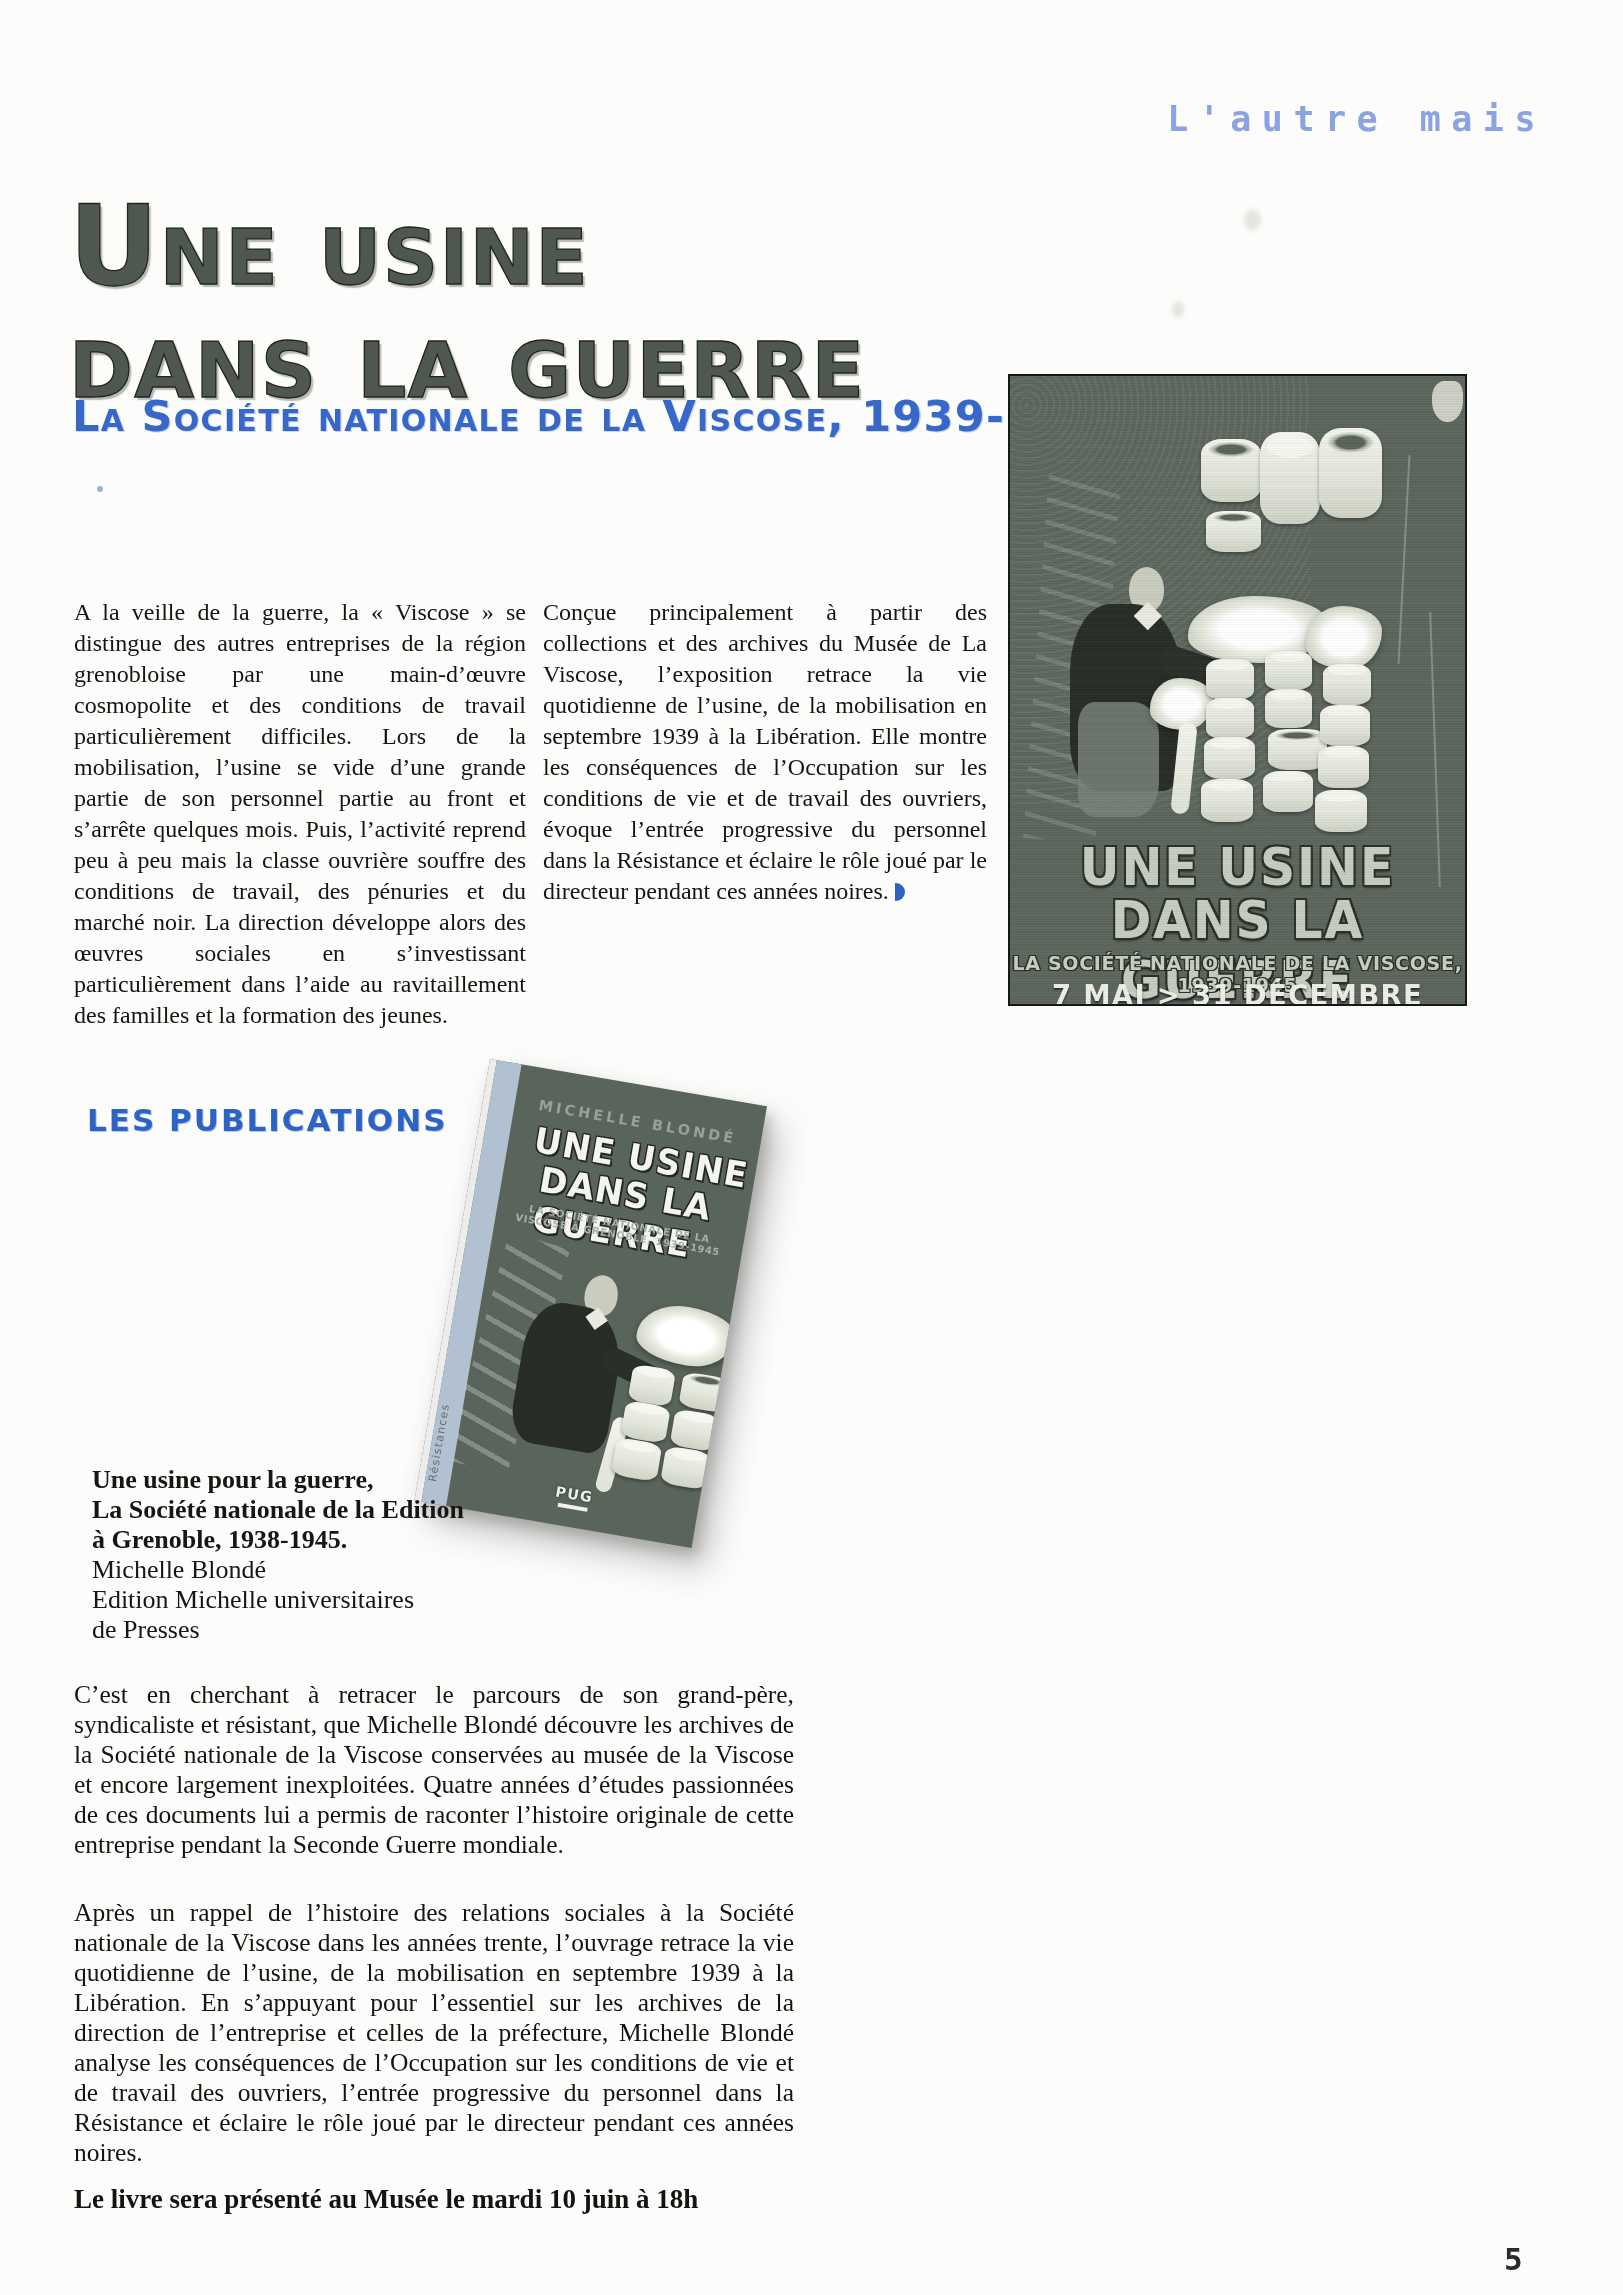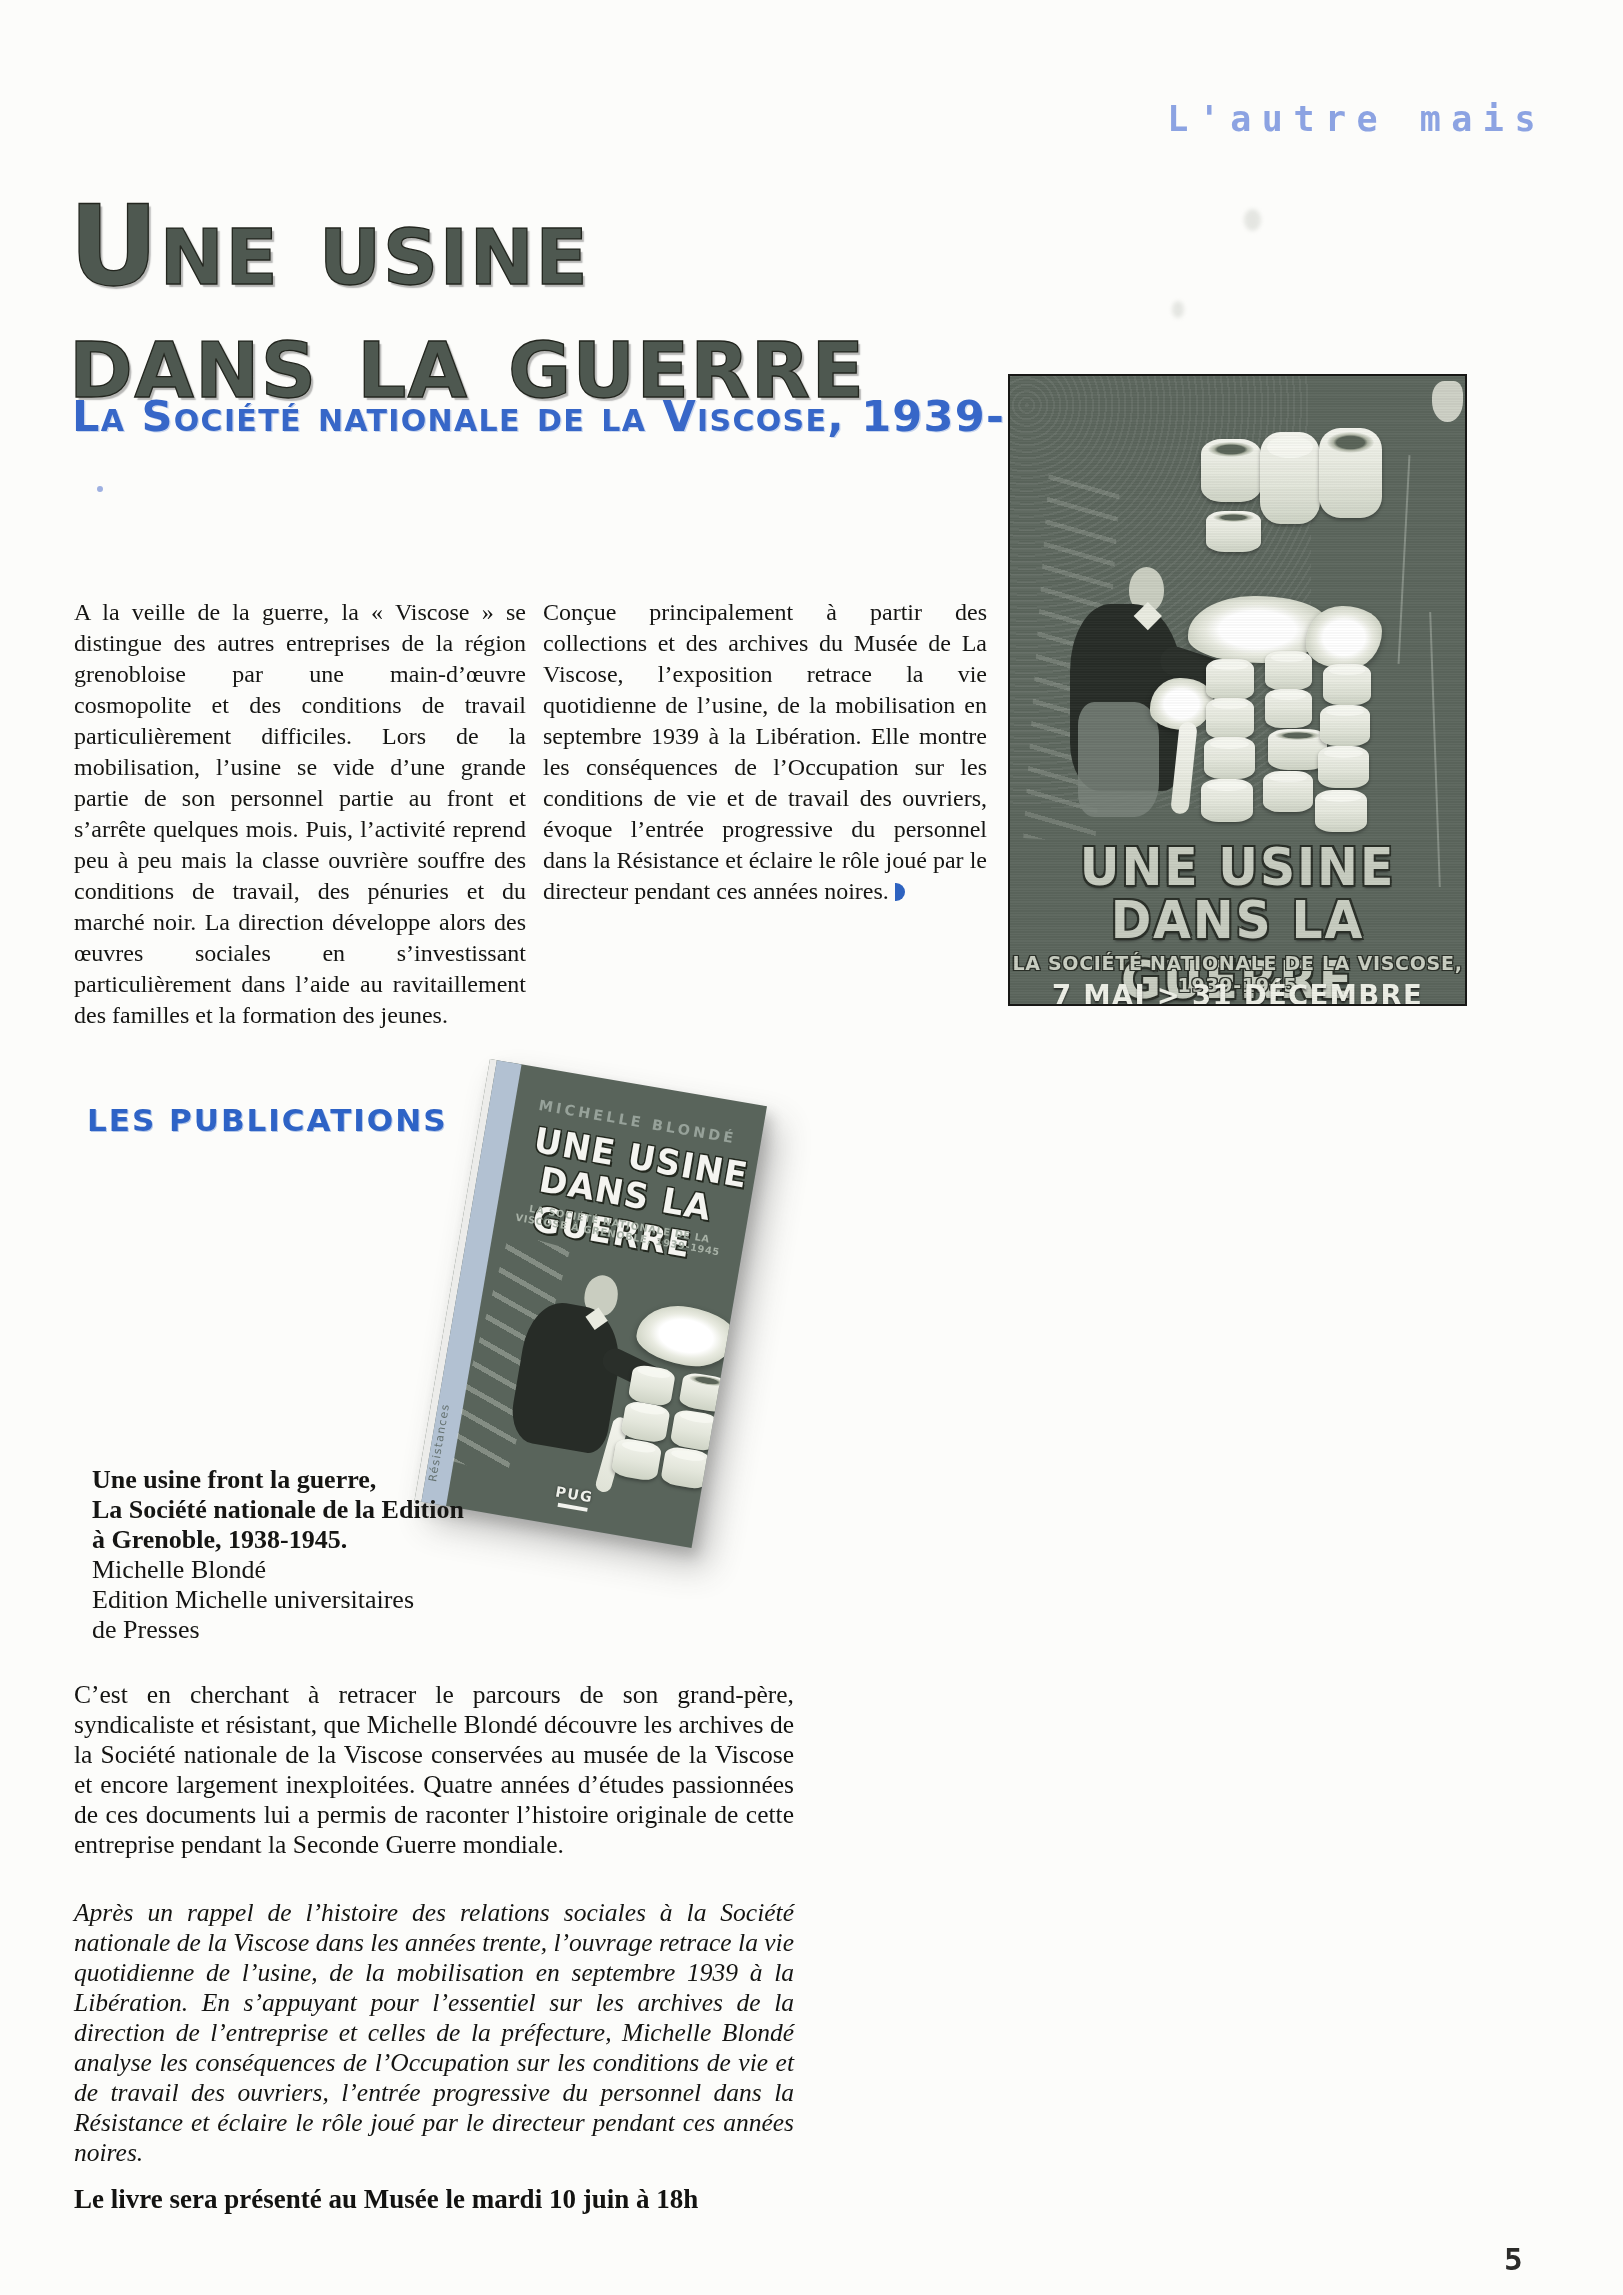--- a/index.html
+++ b/index.html
@@ -111,21 +111,21 @@
   .pug-label{font-family:"DejaVu Sans",sans-serif;font-weight:800;font-size:14.4px;
         color:#eef0ea;letter-spacing:1.3px;text-shadow:0 0 2.6px rgba(0,0,0,.6);}
   .pug-bar{width:30px;height:3.9px;background:#f2f3ee;margin:2.6px auto 0;}
 
   
   .book-caption{position:absolute;left:92px;top:1465px;font-size:26px;line-height:30px;}
   .book-caption .b{font-weight:bold;}
   .para{position:absolute;left:74px;width:720px;font-size:25.5px;line-height:30px;
         text-align:justify;color:#141412;}
   #para1{top:1680px;}
-  #para2{top:1898px;font-style:italic;}
+  #para2{top:1898px;}
   .event-line{position:absolute;left:74px;top:2184px;font-size:27px;font-weight:bold;color:#131311;text-align:center;}
   .page-number{position:absolute;left:1504px;top:2241px;font-family:"DejaVu Sans Mono",monospace;
         font-weight:bold;font-size:31px;color:#2b2b29;}
 </style>
 </head>
 <body>
 
 <div id="page">
 
   <div class="edition-tag">L'autre mais</div>
@@ -214,21 +214,21 @@
       <div class="spool" style="left:208px;top:351px;width:46px;height:38px;"></div>
 
       <div class="pug">
         <div class="pug-label">PUG</div>
         <div class="pug-bar"></div>
       </div>
     </div>
   </div>
 
   <div class="book-caption">
-    <div class="b">Une usine front la guerre,</div>
+    <div class="b">Une usine pour la guerre,</div>
     <div class="b">La Société nationale de la Edition</div>
     <div class="b">à Grenoble, 1938-1945.</div>
     <div>Michelle Blondé</div>
     <div>Edition Michelle universitaires</div>
     <div>de Presses</div>
   </div>
 
   <div class="para" id="para1">C’est en cherchant à retracer le parcours de son grand-père, syndicaliste et résistant, que Michelle Blondé découvre les archives de la Société nationale de la Viscose conservées au musée de la Viscose et encore largement inexploitées. Quatre années d’études passionnées de ces documents lui a permis de raconter l’histoire originale de cette entreprise pendant la Seconde Guerre mondiale.</div>
   <div class="para" id="para2">Après un rappel de l’histoire des relations sociales à la Société nationale de la Viscose dans les années trente, l’ouvrage retrace la vie quotidienne de l’usine, de la mobilisation en septembre 1939 à la Libération. En s’appuyant pour l’essentiel sur les archives de la direction de l’entreprise et celles de la préfecture, Michelle Blondé analyse les conséquences de l’Occupation sur les conditions de vie et de travail des ouvriers, l’entrée progressive du personnel dans la Résistance et éclaire le rôle joué par le directeur pendant ces années noires.</div>
   <div class="event-line">Le livre sera présenté au Musée le mardi 10 juin à 18h</div>

